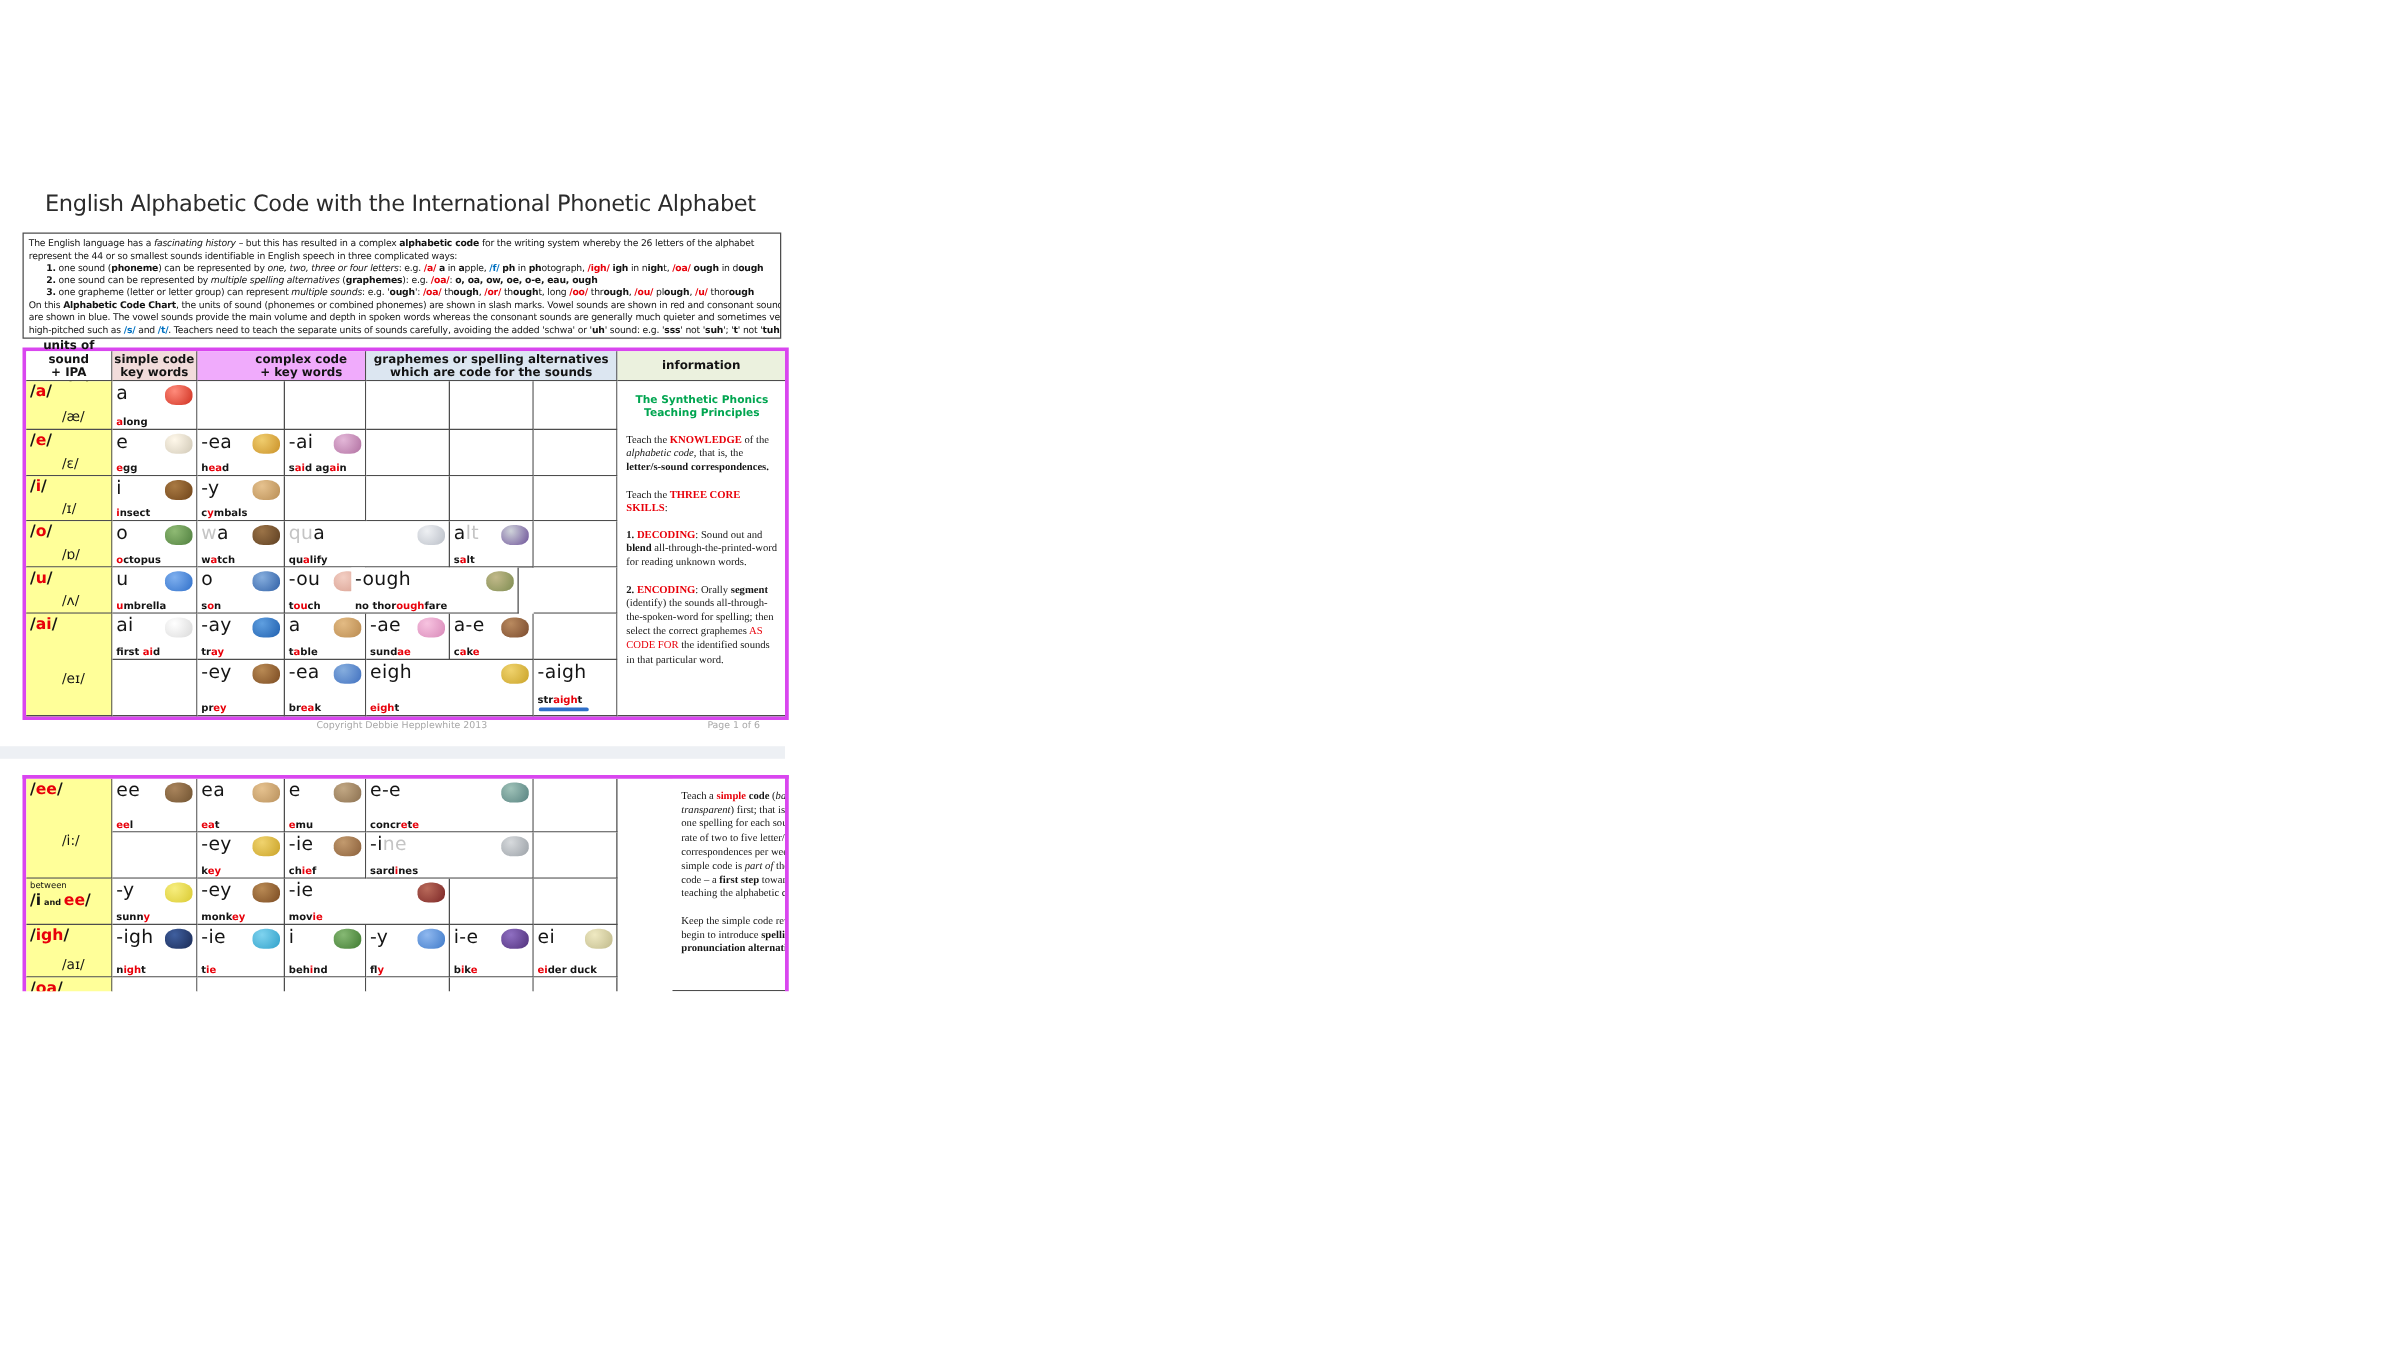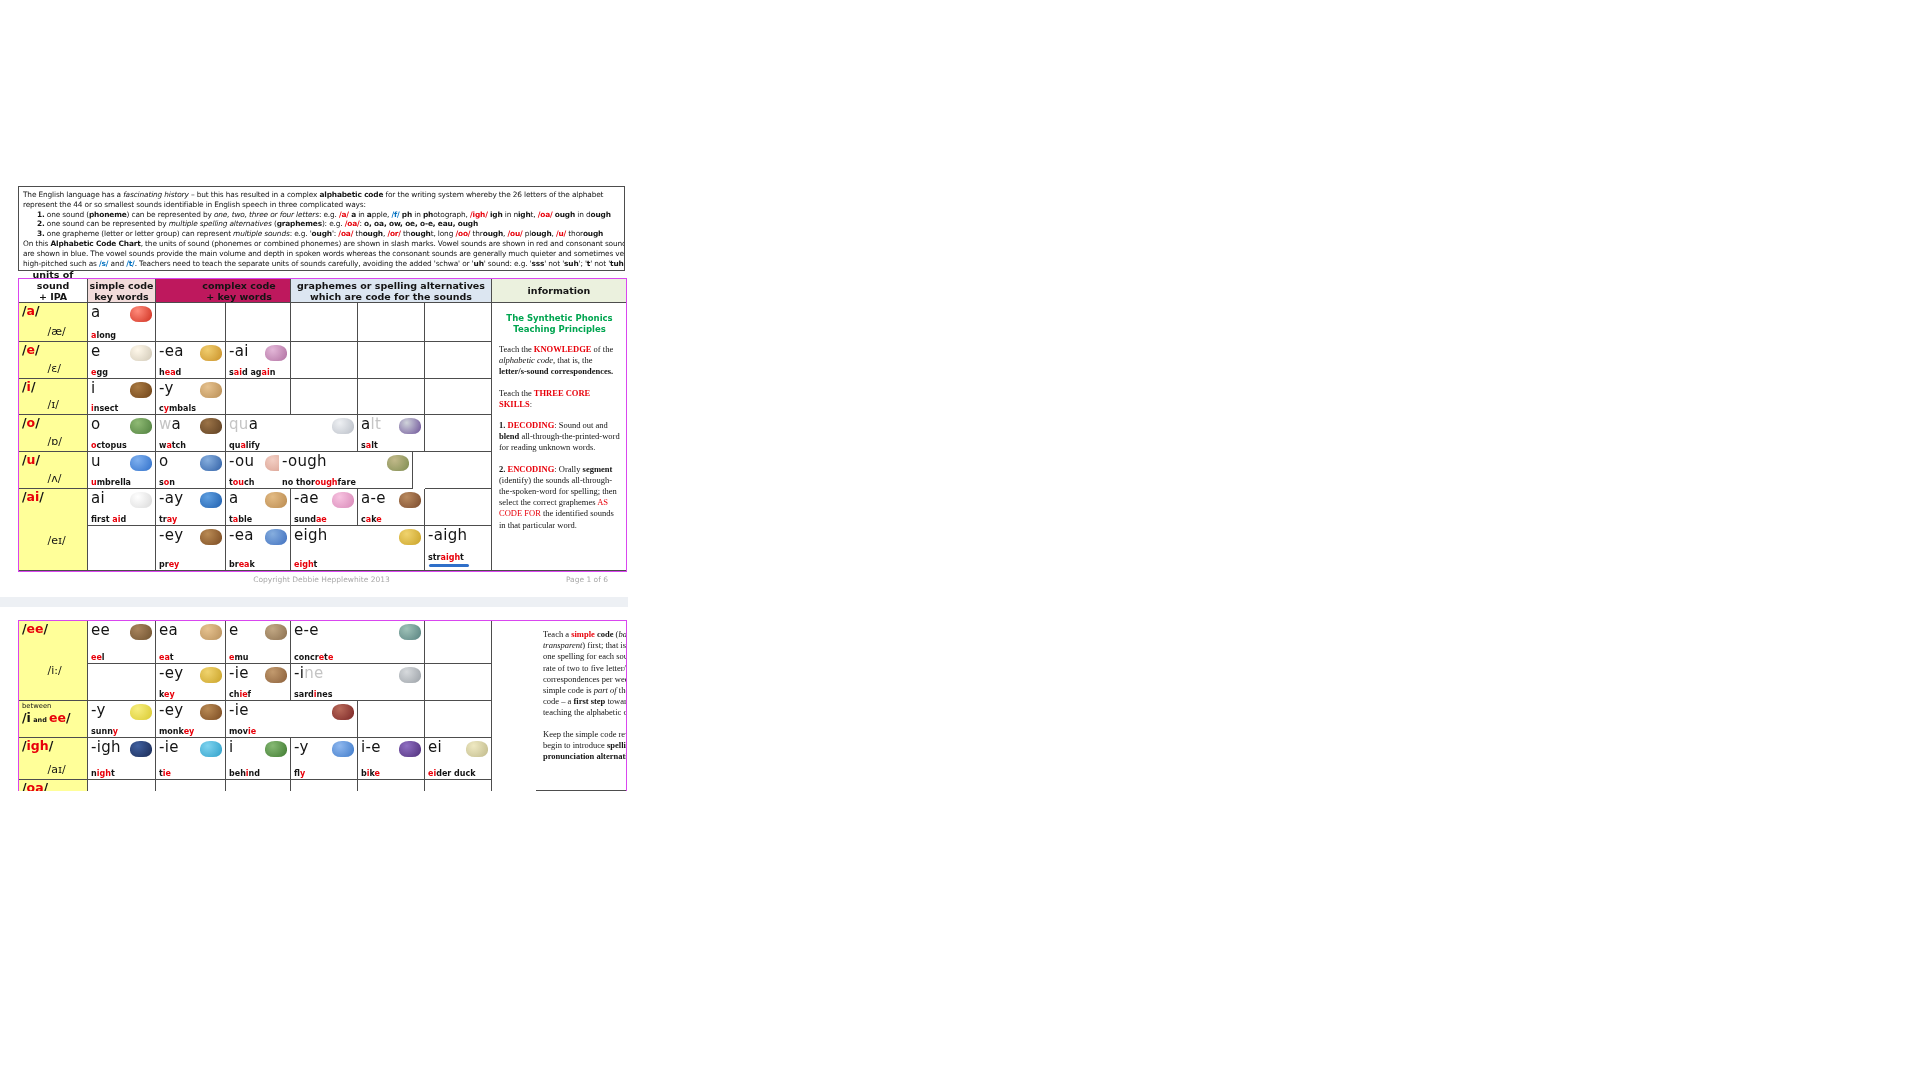--- a/index.html
+++ b/index.html
@@ -16,21 +16,21 @@
   
   .s-n{}
   .s-b{font-weight:bold;}
   .s-i{font-style:italic;}
   .s-r{color:#e8000a;}
   .s-rb{color:#e8000a;font-weight:bold;}
   .s-blb{color:#0070c0;font-weight:bold;}
   .s-gy{color:#c4c4c4;}
   .s-sm{font-size:6.5px;}
   
-  .acc-table{position:absolute;left:18px;width:607px;border:1px solid #d946ef;box-sizing:content-box;
+  .acc-table{position:absolute;left:18px;width:607px;border:3px solid #d946ef;box-sizing:content-box;
              background:#ffffff;}
   #table1{top:278px;height:292px;}
   #table2{top:620px;height:170px;overflow:hidden;border-bottom:none;}
   .hcell{position:absolute;box-sizing:border-box;border-right:1px solid #4d4d4d;
          border-bottom:1px solid #4d4d4d;display:flex;flex-direction:column;align-items:center;
          justify-content:center;font-size:9.5px;font-weight:bold;line-height:11px;text-align:center;}
   .cell{position:absolute;box-sizing:border-box;border-right:1px solid #4d4d4d;
         border-bottom:1px solid #4d4d4d;background:#fff;overflow:hidden;padding:1px 2px 1px 3px;}
   .ipa-cell{position:absolute;box-sizing:border-box;border-right:1px solid #4d4d4d;
             border-bottom:1px solid #4d4d4d;background:#ffff99;overflow:hidden;}
@@ -53,20 +53,21 @@
   .footer-text{position:absolute;font-size:7.5px;color:#a8a8a8;}
   #footer-copyright{left:18px;top:575px;width:607px;text-align:center;}
   #footer-page{left:520px;top:575px;width:88px;text-align:right;}
   #page-separator{position:absolute;left:0;top:597px;width:628px;height:10px;background:#edf0f4;}
 </style>
 </head>
 <body>
 
 <div id="screen">
 
+  <div id="doc-title">English Alphabetic Code with the International Phonetic Alphabet</div>
 
   <div id="intro">
       <div class="intro-line"><span class="s-n">The English language has a </span><span class="s-i">fascinating history</span><span class="s-n"> – but this has resulted in a complex </span><span class="s-b">alphabetic code</span><span class="s-n"> for the writing system whereby the 26 letters of the alphabet</span></div>
       <div class="intro-line"><span class="s-n">represent the 44 or so smallest sounds identifiable in English speech in three complicated ways:</span></div>
       <div class="intro-line ind"><span class="s-b">1.</span><span class="s-n">  one sound (</span><span class="s-b">phoneme</span><span class="s-n">) can be represented by </span><span class="s-i">one, two, three or four letters</span><span class="s-n">: e.g. </span><span class="s-rb">/a/</span><span class="s-n"> </span><span class="s-b">a</span><span class="s-n"> in </span><span class="s-b">a</span><span class="s-n">pple, </span><span class="s-blb">/f/</span><span class="s-n"> </span><span class="s-b">ph</span><span class="s-n"> in </span><span class="s-b">ph</span><span class="s-n">otograph, </span><span class="s-rb">/igh/</span><span class="s-n"> </span><span class="s-b">igh</span><span class="s-n"> in n</span><span class="s-b">igh</span><span class="s-n">t, </span><span class="s-rb">/oa/</span><span class="s-n"> </span><span class="s-b">ough</span><span class="s-n"> in d</span><span class="s-b">ough</span></div>
       <div class="intro-line ind"><span class="s-b">2.</span><span class="s-n">  one sound can be represented by </span><span class="s-i">multiple spelling alternatives</span><span class="s-n"> (</span><span class="s-b">graphemes</span><span class="s-n">): e.g. </span><span class="s-rb">/oa/</span><span class="s-n">: </span><span class="s-b">o, oa, ow, oe, o-e, eau, ough</span></div>
       <div class="intro-line ind"><span class="s-b">3.</span><span class="s-n">  one grapheme (letter or letter group) can represent </span><span class="s-i">multiple sounds</span><span class="s-n">: e.g. '</span><span class="s-b">ough</span><span class="s-n">': </span><span class="s-rb">/oa/</span><span class="s-n"> th</span><span class="s-b">ough</span><span class="s-n">, </span><span class="s-rb">/or/</span><span class="s-n"> th</span><span class="s-b">ough</span><span class="s-n">t, long </span><span class="s-rb">/oo/</span><span class="s-n"> thr</span><span class="s-b">ough</span><span class="s-n">, </span><span class="s-rb">/ou/</span><span class="s-n"> pl</span><span class="s-b">ough</span><span class="s-n">, </span><span class="s-rb">/u/</span><span class="s-n"> thor</span><span class="s-b">ough</span></div>
       <div class="intro-line"><span class="s-n">On this </span><span class="s-b">Alphabetic Code Chart</span><span class="s-n">, the units of sound (phonemes or combined phonemes) are shown in slash marks. Vowel sounds are shown in red and consonant sounds</span></div>
       <div class="intro-line"><span class="s-n">are shown in blue. The vowel sounds provide the main volume and depth in spoken words whereas the consonant sounds are generally much quieter and sometimes very</span></div>
       <div class="intro-line"><span class="s-n">high-pitched such as </span><span class="s-blb">/s/</span><span class="s-n"> and </span><span class="s-blb">/t/</span><span class="s-n">. Teachers need to teach the separate units of sounds carefully, avoiding the added 'schwa' or '</span><span class="s-b">uh</span><span class="s-n">' sound: e.g. '</span><span class="s-b">sss</span><span class="s-n">' not '</span><span class="s-b">suh</span><span class="s-n">'; '</span><span class="s-b">t</span><span class="s-n">' not '</span><span class="s-b">tuh</span><span class="s-n">'.</span></div>
@@ -74,21 +75,21 @@
 
   <div id="table1" class="acc-table">
     <div class="hcell" style="left:0;top:0;width:69px;height:24px;background:#ffffff;">
       <div>units of sound</div>
       <div>+ IPA symbols</div>
     </div>
     <div class="hcell" style="left:69px;top:0;width:68px;height:24px;background:#f2dcdb;">
       <div>simple code</div>
       <div>key words</div>
     </div>
-    <div class="hcell" style="left:137px;top:0;width:135px;height:24px;background:#be185d;padding-left:32px;">
+    <div class="hcell" style="left:137px;top:0;width:135px;height:24px;background:#f0abfc;padding-left:32px;">
       <div>complex code</div>
       <div>+ key words</div>
     </div>
     <div class="hcell" style="left:272px;top:0;width:201px;height:24px;background:#dce6f1;">
       <div>graphemes or spelling alternatives</div>
       <div>which are code for the sounds</div>
     </div>
     <div class="hcell" style="left:473px;top:0;width:134px;height:24px;background:#ebf1de;border-right:none;">
       <div>information</div>
     </div>

